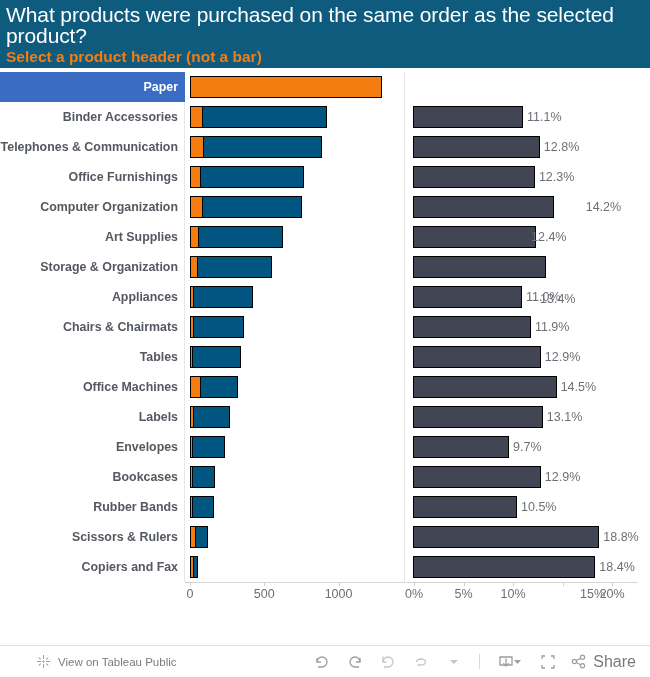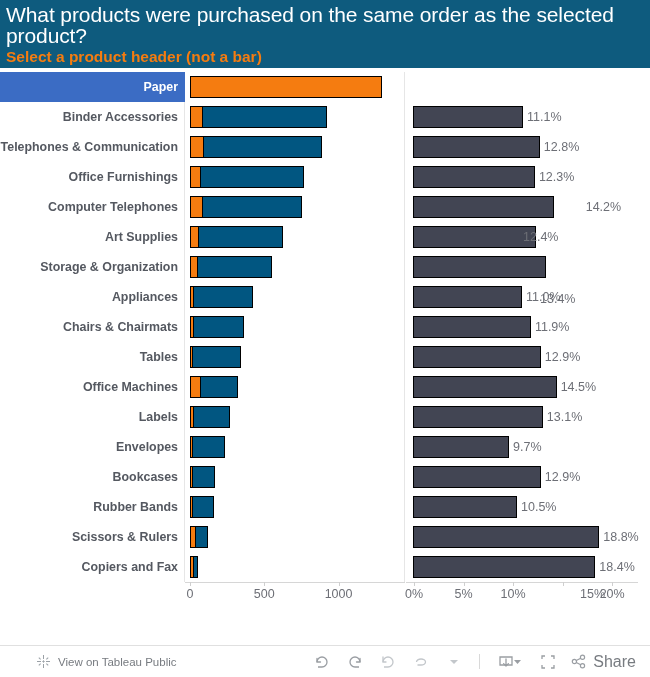--- a/index.html
+++ b/index.html
@@ -263,21 +263,21 @@
                 <div class="seg teal" style="width: 104.743px;"></div>
               </div>
             </div>
             <div class="panel-pct">
               <div class="pct-bar" style="width: 121.882px;"></div>
               <div class="pct-label" style="left: 129.882px;">12.3%</div>
             </div>
           </div>
           <div class="row">
             <div class="row-header">
-              <span>Computer Telephones</span>
+              <span>Computer Organization</span>
             </div>
             <div class="panel-sales">
               <div class="bar-stack" style="left: 5px;">
                 <div class="seg orange" style="width: 13.3714px;"></div>
                 <div class="seg teal" style="width: 99.5429px;"></div>
               </div>
             </div>
             <div class="panel-pct">
               <div class="pct-bar" style="width: 140.709px;"></div>
               <div class="pct-label" style="left: 148.709px; padding-left: 32px;">14.2%</div>
@@ -288,21 +288,21 @@
               <span>Art Supplies</span>
             </div>
             <div class="panel-sales">
               <div class="bar-stack" style="left: 5px;">
                 <div class="seg orange" style="width: 8.61714px;"></div>
                 <div class="seg teal" style="width: 85.8743px;"></div>
               </div>
             </div>
             <div class="panel-pct">
               <div class="pct-bar" style="width: 122.873px;"></div>
-              <div class="pct-label" style="left: 114px;">12.4%</div>
+              <div class="pct-label" style="left: 122px;">12.4%</div>
             </div>
           </div>
           <div class="row">
             <div class="row-header">
               <span>Storage &amp; Organization</span>
             </div>
             <div class="panel-sales">
               <div class="bar-stack" style="left: 5px;">
                 <div class="seg orange" style="width: 7.87429px;"></div>
                 <div class="seg teal" style="width: 75.1771px;"></div>

